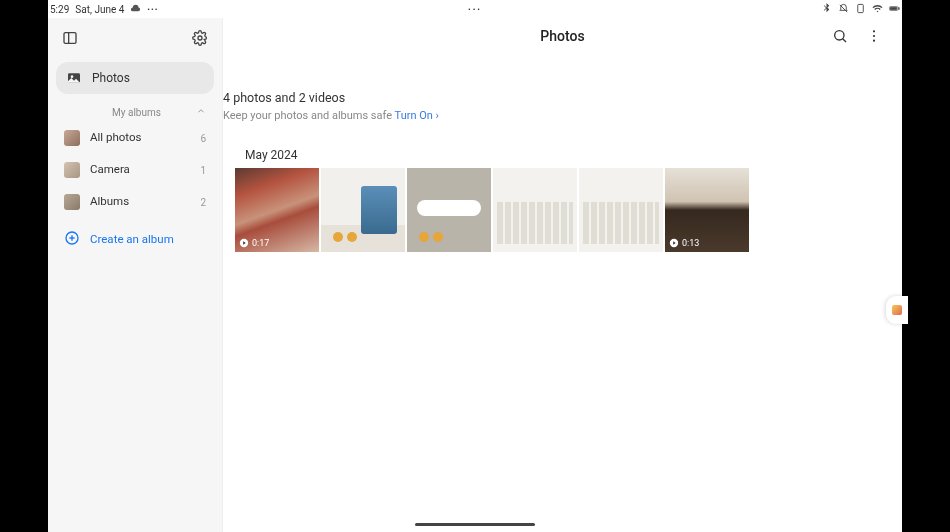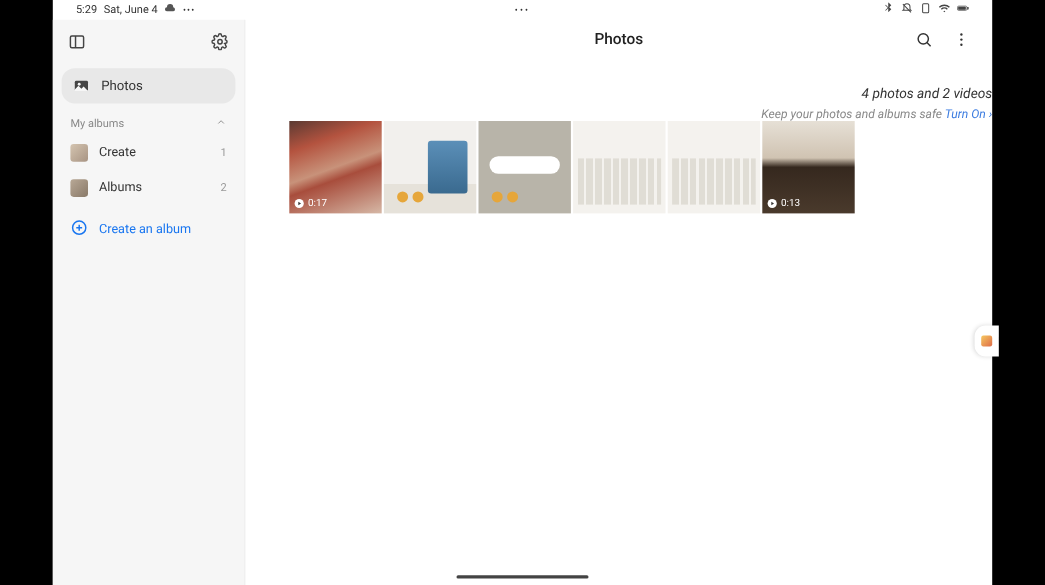--- a/index.html
+++ b/index.html
@@ -1,55 +1,55 @@
 <!DOCTYPE html>
 <html><head>
 <meta charset="utf-8">
 <style>
 * { margin: 0; padding: 0; box-sizing: border-box; font-family: -apple-system, BlinkMacSystemFont, "Segoe UI", Roboto, sans-serif; }
 body { background: #000; width: 950px; height: 532px; overflow: hidden; }
 .screen { background: #fff; position: absolute; left: 48px; top: 0; width: 854px; height: 532px; }
-.statusbar { height: 18px; display: flex; align-items: center; padding: 0 21px; font-size: 10px; color: #333; }
+.statusbar { height: 18px; display: flex; align-items: center; padding: 0 2px; font-size: 10px; color: #333; }
 .statusbar .left { display: flex; align-items: center; gap: 6px; }
 .statusbar .right { margin-left: auto; display: flex; align-items: center; gap: 6px; }
 .statusbar svg { width: 11px; height: 11px; }
 .dots-center { position: absolute; left: 50%; transform: translateX(-50%); letter-spacing: 2px; font-size: 8px; color: #333; }
 
 .layout { display: flex; height: calc(100% - 18px); }
 .sidebar { width: 175px; background: #f6f6f6; border-right: 1px solid #eee; display: flex; flex-direction: column; padding: 6px 0; }
 .sidebar-top { display: flex; align-items: center; padding: 6px 14px 10px; }
 .sidebar-top .right-icon { margin-left: auto; }
 .nav-item { margin: 2px 8px; padding: 8px 10px; border-radius: 12px; display: flex; align-items: center; gap: 10px; font-size: 12px; color: #333; cursor: pointer; }
 .nav-item.active { background: #e8e8e8; }
 .nav-item svg, .nav-item .icon-box { width: 16px; height: 16px; flex-shrink: 0; }
-.section-header { display: flex; align-items: center; padding: 10px 16px 4px; font-size: 10px; color: #888; }
+.section-header { display: flex; align-items: center; padding: 10px 16px 4px; font-size: 10px; color: #888; margin-left: 48px; }
 .section-header .chev { margin-left: auto; }
 .album-item { display: flex; align-items: center; padding: 8px 16px; gap: 10px; font-size: 11.5px; color: #333; cursor: pointer; }
 .album-item .thumb { width: 16px; height: 16px; border-radius: 3px; background: linear-gradient(135deg,#c9a897,#8b6f5c); flex-shrink: 0; }
 .album-item .thumb.cam { background: linear-gradient(135deg,#d4c4b0,#a89483); }
 .album-item .thumb.vid { background: linear-gradient(135deg,#b8a896,#897968); }
 .album-item .thumb.scr { background: linear-gradient(135deg,#e8e4de,#cfc8bd); }
 .album-item .label { flex: 1; line-height: 1.2; }
 .album-item .count { font-size: 10px; color: #999; }
 .create-album { display: flex; align-items: flex-end; gap: 10px; padding: 12px 16px; color: #1976f0; font-size: 11.5px; cursor: pointer; }
 .create-album svg { width: 16px; height: 16px; }
 
 .main { flex: 1; display: flex; flex-direction: column; position: relative; }
 .main-header { display: flex; align-items: center; padding: 10px 20px; }
 .main-title { position: absolute; left: 50%; transform: translateX(-50%); font-size: 14px; font-weight: 500; color: #222; top: 10px; }
 .main-header .right-icons { margin-left: auto; display: flex; gap: 18px; }
 .main-header svg { width: 16px; height: 16px; }
 
-.info-block { text-align: right; margin-top: 20px; font-style: italic; }
+.info-block { text-align: left; margin-top: 32px; }
 .info-title { font-size: 12.5px; color: #333; }
 .info-sub { font-size: 11px; color: #888; margin-top: 4px; }
 .info-sub .link { color: #3a7be0; cursor: pointer; }
 
 .date-label { font-size: 12px; color: #333; margin: 26px 0 6px 22px; }
-.photo-grid { display: flex; gap: 2px; padding: 0 0 0 12px; margin-left: 28px; }
+.photo-grid { display: flex; gap: 2px; padding: 0 0 0 12px; }
 .photo { width: 84px; height: 84px; background: #ddd; position: relative; flex-shrink: 0; cursor: pointer; }
 .photo .badge { position: absolute; bottom: 4px; left: 4px; display: flex; align-items: center; gap: 3px; color: #fff; font-size: 9px; }
 .photo .badge svg { width: 10px; height: 10px; fill: #fff; }
 .p1 { background: linear-gradient(160deg,#5b3a32 0%,#b4533f 25%,#c8927a 50%,#a84d3c 60%,#d6b8a6 100%); }
 .p2 { background: linear-gradient(180deg,#f2f0ed 0%,#f2f0ed 68%,#e6e2da 68%,#e6e2da 100%); }
 .p2::before, .p2::after { content:""; position:absolute; bottom:10px; width:10px; height:10px; border-radius:50%; background:#e6a63a; }
 .p2::before { left:12px; } .p2::after { left:26px; }
 .p2b { position:absolute; top:18px; left:40px; width:36px; height:48px; background:linear-gradient(180deg,#5b8fb8,#3a6a8f); border-radius:3px; }
 .p3 { background: #b8b4a9; }
 .p3::before { content:""; position:absolute; top:32px; left:10px; width:64px; height:16px; background:#fff; border-radius:8px; }
@@ -131,22 +131,27 @@
       <div class="section-header">
         <span>My albums</span>
         <span class="chev">
           <svg width="10" height="10" viewBox="0 0 24 24" fill="none" stroke="#888" stroke-width="2">
               <polyline points="6 15 12 9 18 15"></polyline>
             </svg>
         </span>
       </div>
 
       <div class="album-item">
+        <div class="thumb"></div>
+        <span class="label">All photos</span>
+        <span class="count">6</span>
+      </div>
+      <div class="album-item">
         <div class="thumb cam"></div>
-        <span class="label">Create</span>
+        <span class="label">Camera</span>
         <span class="count">1</span>
       </div>
       <div class="album-item">
         <div class="thumb vid"></div>
         <span class="label">Albums</span>
         <span class="count">2</span>
       </div>
 
       <div class="create-album">
         <svg viewBox="0 0 24 24" fill="none" stroke="#1976f0" stroke-width="2">
@@ -178,20 +183,21 @@
         </div>
       </div>
 
       <div class="info-block">
         <div class="info-title">4 photos and 2 videos</div>
         <div class="info-sub">
           <span>Keep your photos and albums safe </span><span class="link">Turn On ›</span>
         </div>
       </div>
 
+      <div class="date-label">May 2024</div>
       <div class="photo-grid">
         <div class="photo p1">
           <div class="badge">
             <svg viewBox="0 0 24 24">
                 <circle cx="12" cy="12" r="10"></circle>
                 <polygon points="10,8 16,12 10,16" fill="#333"></polygon>
               </svg>
             <span>0:17</span>
           </div>
         </div>

